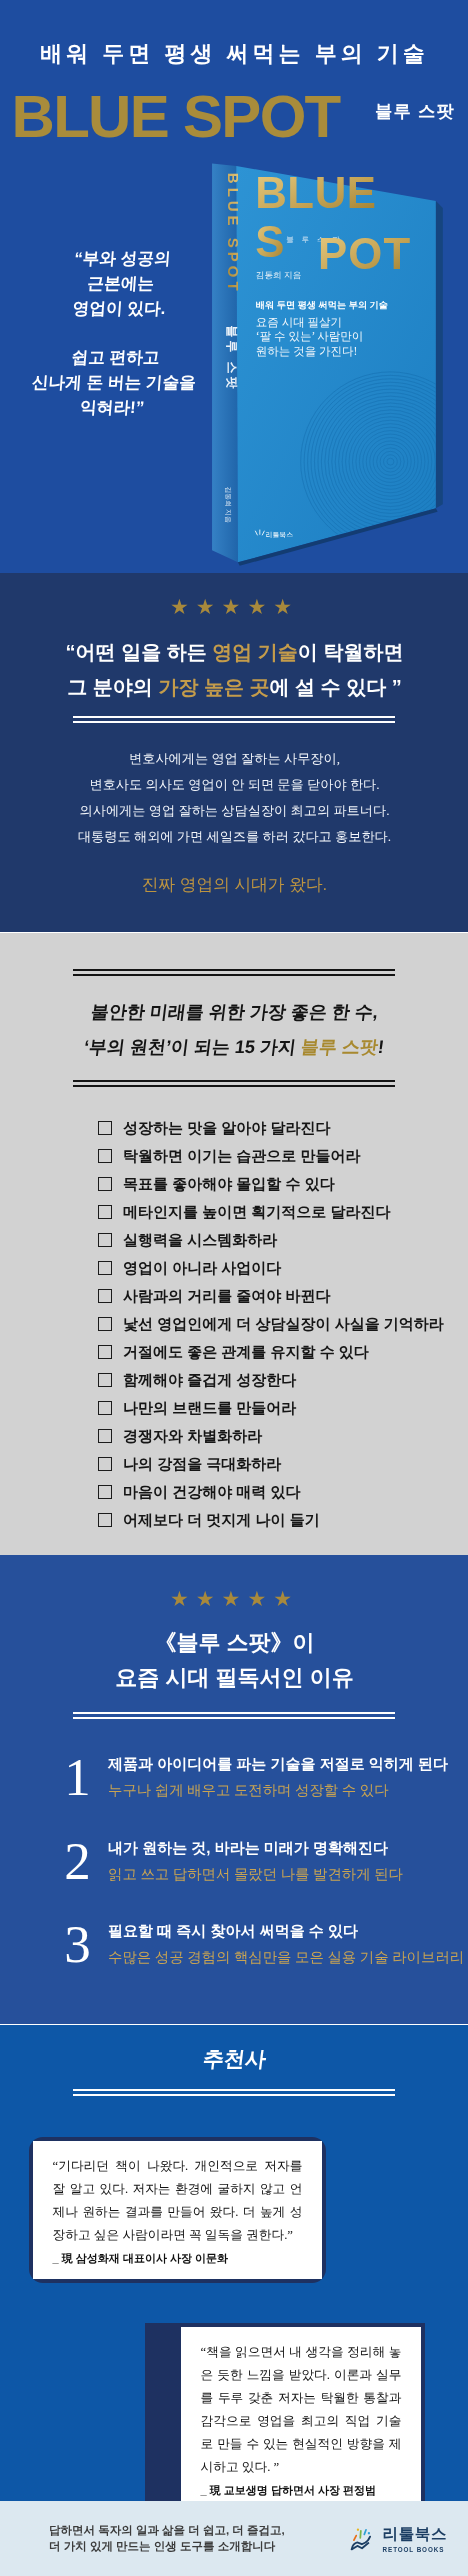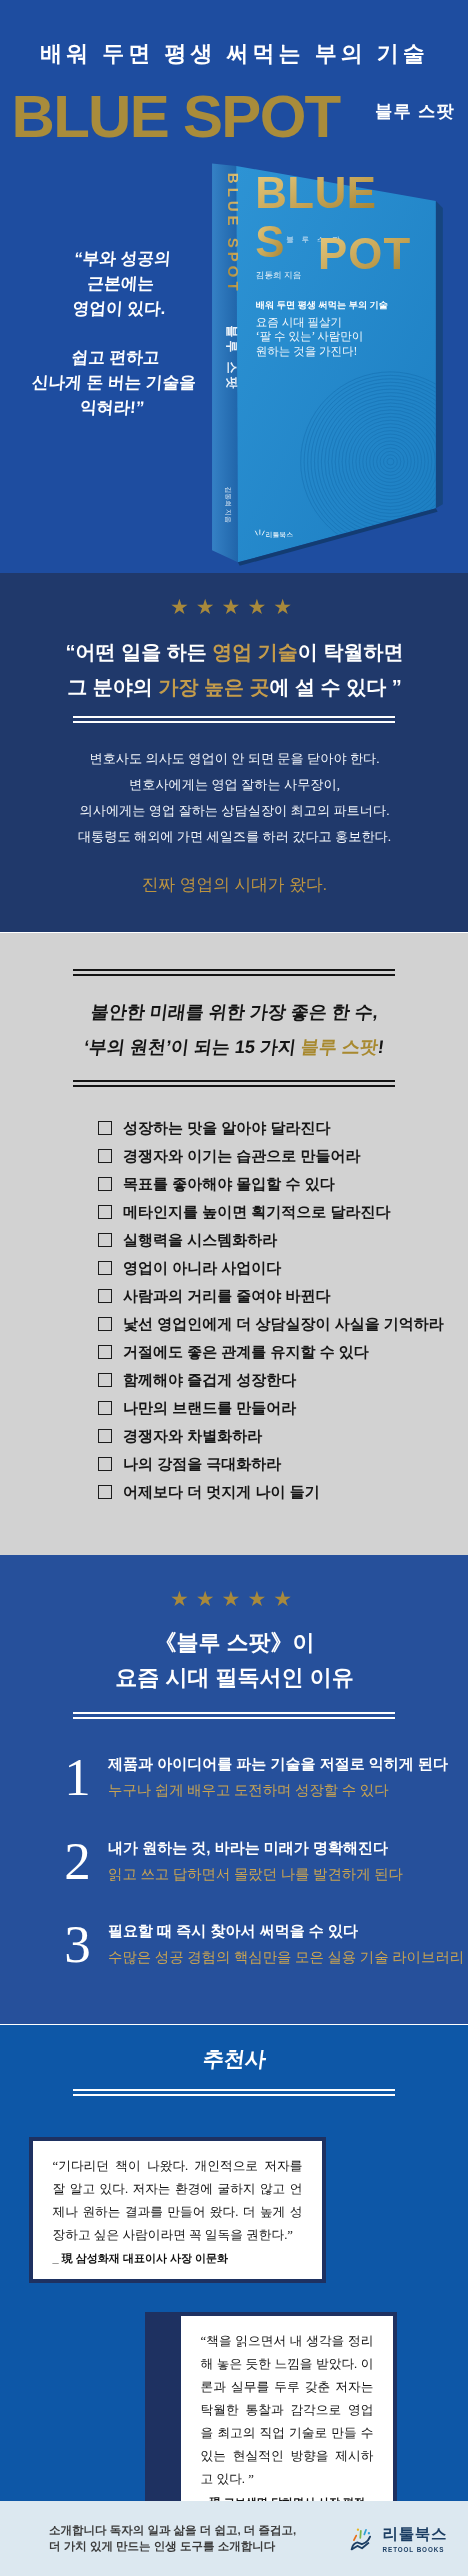--- a/index.html
+++ b/index.html
@@ -63,22 +63,22 @@
     font-family:"Liberation Serif","DejaVu Serif",serif;}
 
   
   .blurbs{top:2025px;height:476px;background:#0d57a7;}
   .blurbs-title{position:absolute;top:19.6px;left:0;width:100%;text-align:center;
     color:#fff;font-size:21px;font-weight:800;}
   .blurbs-title .skew{display:inline-block;transform:skewX(-7deg);}
   .blurbs .divider{position:absolute;top:64px;left:73px;}
   .blurb-box{position:absolute;background:#1e3161;padding:4px;box-sizing:border-box;}
   .blurb-box .inner{background:#fff;padding:14px 19.6px 12.7px 19.6px;}
-  .box1{top:112px;left:29px;width:297px;}
-  .box2{top:287px;left:145px;width:252px;padding-left:36px;}
+  .box1{top:112px;left:29px;width:297px;border-radius:14px;}
+  .box2{top:298px;left:145px;width:280px;padding-left:36px;}
   .blurb-quote{color:#111;font-size:12.7px;line-height:23px;text-align:justify;
     font-family:"Liberation Serif","DejaVu Serif",serif;}
   .blurb-attr{margin-top:4px;color:#111;font-size:11px;font-weight:700;}
 
   
   .footer{top:2501px;height:75px;background:#dce8f0;display:flex;
     align-items:center;justify-content:space-between;
     padding:0 22px 0 49px;box-sizing:border-box;}
   .footer-text{color:#3c3c3c;font-size:11.5px;font-weight:600;line-height:15.5px;}
   .footer-logo{display:flex;align-items:center;gap:5.2px;}
@@ -193,22 +193,22 @@
     <div class="review-quote">
       <div>
         <span>“어떤 일을 하든 </span><span class="gold">영업 기술</span><span>이 탁월하면</span>
       </div>
       <div>
         <span>그 분야의 </span><span class="gold">가장 높은 곳</span><span>에 설 수 있다 ”</span>
       </div>
     </div>
     <div class="divider"></div>
     <div class="review-body">
+      <div>변호사에게는 영업 잘하는 사무장이,</div>
       <div>변호사도 의사도 영업이 안 되면 문을 닫아야 한다.</div>
-      <div>변호사에게는 영업 잘하는 사무장이,</div>
       <div>의사에게는 영업 잘하는 상담실장이 최고의 파트너다.</div>
       <div>대통령도 해외에 가면 세일즈를 하러 갔다고 홍보한다.</div>
     </div>
     <div class="review-highlight">진짜 영업의 시대가 왔다.</div>
   </div>
 
   <div class="sec list">
     <div class="divider divider-dark d1"></div>
     <div class="list-title">
       <div class="skew">불안한 미래를 위한 가장 좋은 한 수,</div>
@@ -216,21 +216,21 @@
     </div>
     <div class="divider divider-dark d2"></div>
 
     <div class="checklist">
       <div class="check-item">
           <span class="checkbox"></span>
           <span>성장하는 맛을 알아야 달라진다</span>
         </div>
       <div class="check-item">
           <span class="checkbox"></span>
-          <span>경쟁자와 이기는 습관으로 만들어라</span>
+          <span>탁월하면 이기는 습관으로 만들어라</span>
         </div>
       <div class="check-item">
           <span class="checkbox"></span>
           <span>목표를 좋아해야 몰입할 수 있다</span>
         </div>
       <div class="check-item">
           <span class="checkbox"></span>
           <span>메타인지를 높이면 획기적으로 달라진다</span>
         </div>
       <div class="check-item">
@@ -261,20 +261,24 @@
           <span class="checkbox"></span>
           <span>나만의 브랜드를 만들어라</span>
         </div>
       <div class="check-item">
           <span class="checkbox"></span>
           <span>경쟁자와 차별화하라</span>
         </div>
       <div class="check-item">
           <span class="checkbox"></span>
           <span>나의 강점을 극대화하라</span>
+        </div>
+      <div class="check-item">
+          <span class="checkbox"></span>
+          <span>마음이 건강해야 매력 있다</span>
         </div>
       <div class="check-item">
           <span class="checkbox"></span>
           <span>어제보다 더 멋지게 나이 들기</span>
         </div>
     </div>
   </div>
 
   <div class="sec why">
     <div class="stars">★★★★★</div>
@@ -320,21 +324,21 @@
     <div class="blurb-box box2">
       <div class="inner">
         <div class="blurb-quote">“책을 읽으면서 내 생각을 정리해 놓은 듯한 느낌을 받았다. 이론과 실무를 두루 갖춘 저자는 탁월한 통찰과 감각으로 영업을 최고의 직업 기술로 만들 수 있는 현실적인 방향을 제시하고 있다. ”</div>
         <div class="blurb-attr">_ 現  교보생명 답하면서 사장 편정범</div>
       </div>
     </div>
   </div>
 
   <div class="sec footer">
     <div class="footer-text">
-      <div>소개합니다 독자의 일과 삶을 더 쉽고, 더 즐겁고,</div>
+      <div>답하면서 독자의 일과 삶을 더 쉽고, 더 즐겁고,</div>
       <div>더 가치 있게 만드는 인생 도구를 소개합니다</div>
     </div>
     <div class="footer-logo">
       <svg width="30" height="28" viewBox="0 0 52 48">
         <path d="M8 42 Q10 32 18 30 L26 33 Q36 30 40 20" fill="none" stroke="#1c3e63" stroke-width="3.2" stroke-linecap="round"></path>
         <path d="M8 42 L18 36 L26 40 L38 30" fill="none" stroke="#1c3e63" stroke-width="3.2" stroke-linejoin="round"></path>
         <line x1="16" y1="18" x2="12" y2="26" stroke="#e8701a" stroke-width="3" stroke-linecap="round"></line>
         <line x1="24" y1="10" x2="23" y2="22" stroke="#7ab648" stroke-width="3" stroke-linecap="round"></line>
         <line x1="33" y1="8" x2="30" y2="16" stroke="#2e9fd4" stroke-width="3" stroke-linecap="round"></line>
         <circle cx="19" cy="8" r="2" fill="#e8b520"></circle>

